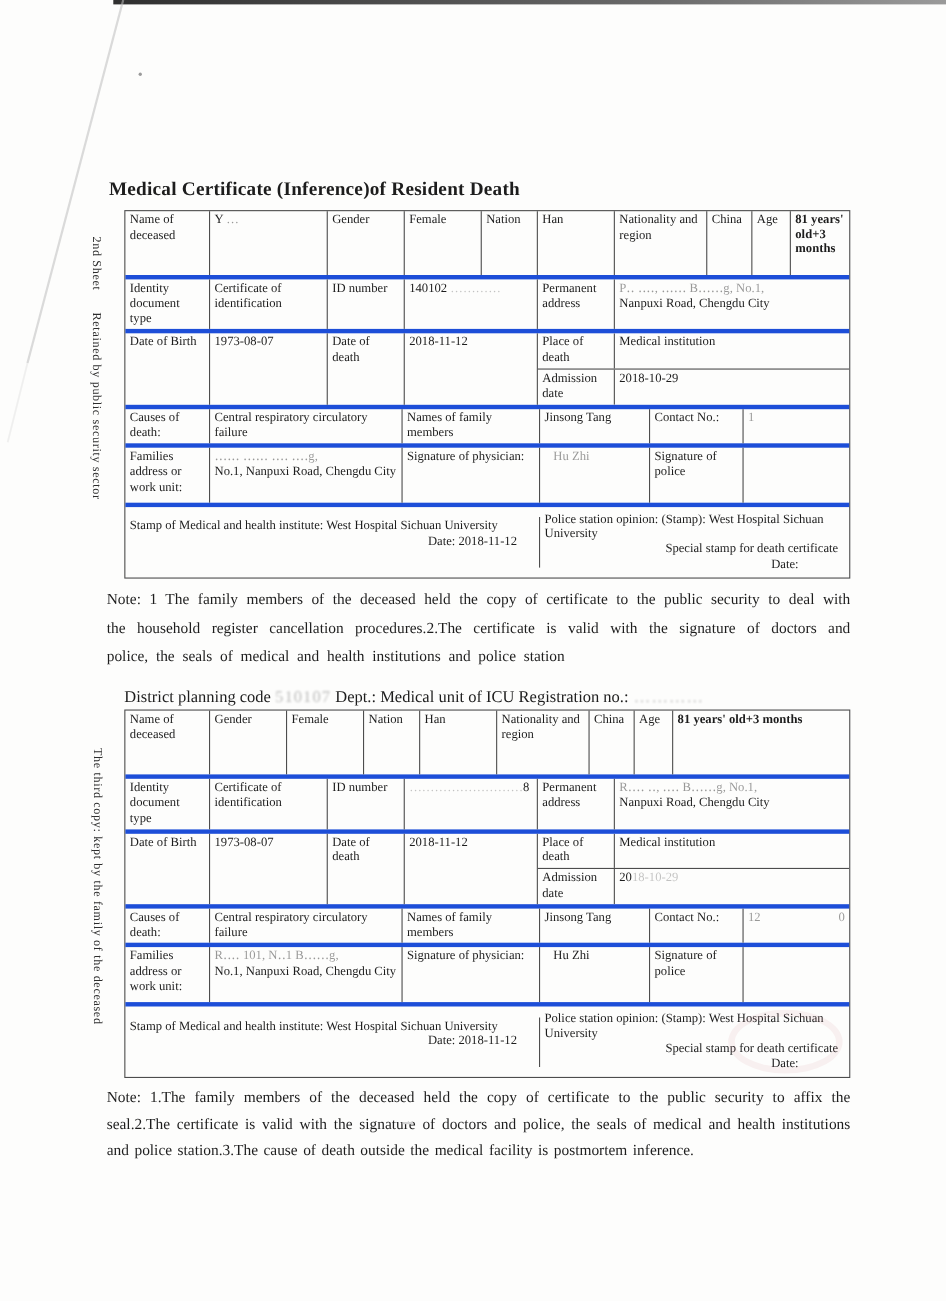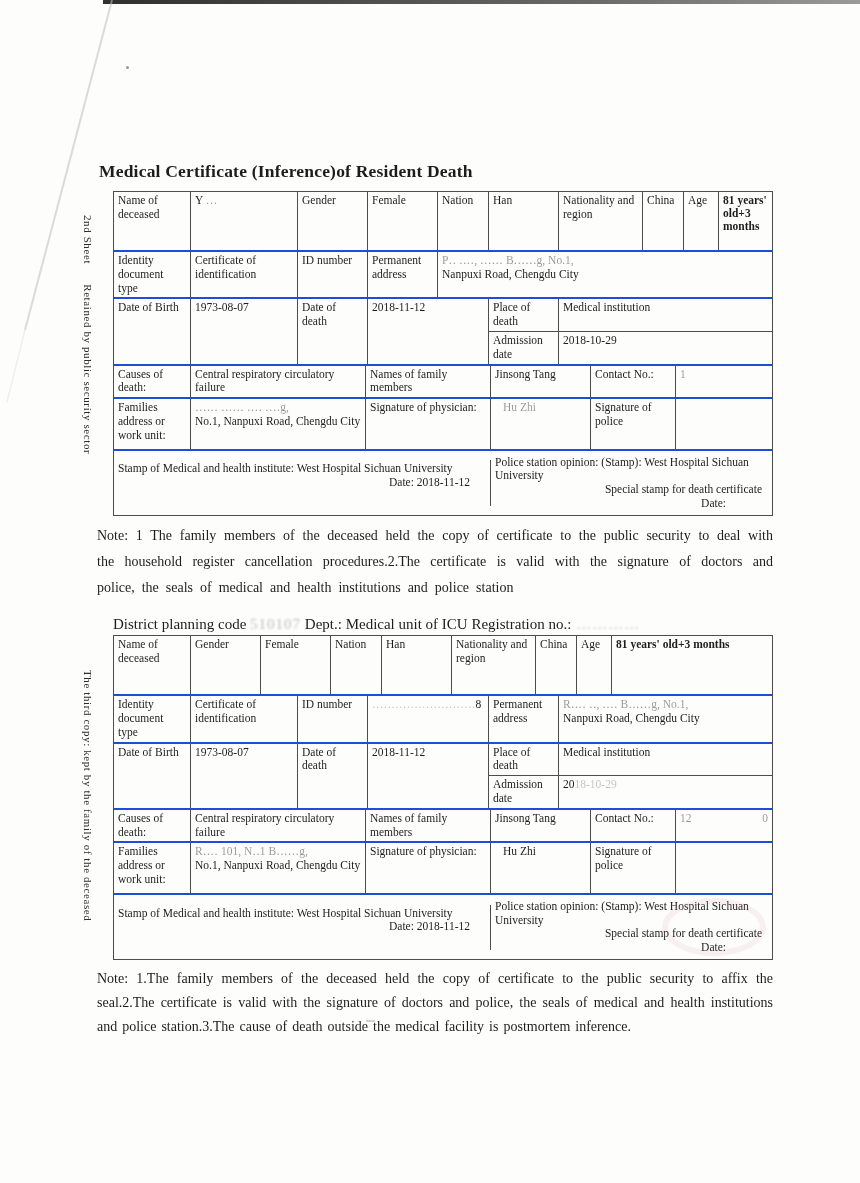--- a/index.html
+++ b/index.html
@@ -20,21 +20,21 @@
   .cert-block{position:relative;width:660px;}
   .cert-title{font-size:17.5px;font-weight:bold;text-align:left;margin:18px 0 9px -14px;letter-spacing:.2px;}
   .cert-header{font-size:15px;margin:0 0 2px 0;white-space:nowrap;}
   .vlabel{position:absolute;left:-31px;top:54px;writing-mode:vertical-rl;
     font-size:11px;white-space:pre;color:#2c2c2c;letter-spacing:.6px;}
   .cert-note{font-size:14px;line-height:26px;text-align:justify;margin:7px 0 0 -16px;width:676px;word-spacing:3.5px;}
   #cert2-slot .cert-note{line-height:24px;word-spacing:1.5px;}
   #cert1-slot{display:block;margin-bottom:15px;}
   
   .tbl{border:1px solid #4d4d4d;width:660px;font-size:11.5px;line-height:1.2;box-sizing:border-box;}
-  .row{display:flex;border-bottom:2px solid #1d4ed8;}
+  .row{display:flex;border-bottom:4px solid #1d4ed8;}
   .row.lastr{border-bottom:none;align-items:center;}
   .cell{border-right:1px solid #4d4d4d;padding:2px 4px;box-sizing:border-box;flex-shrink:0;overflow:hidden;}
   .cell.lastc{border-right:none;flex:1;}
   .w77{width:77px}.w107{width:107px}.w70{width:70px}.w51{width:51px}.w84{width:84px}
   .w41{width:41px}.w35{width:35px}.w55{width:55px}.w121{width:121px}.w215{width:215px}
   .w175{width:175px}.w125{width:125px}.w100{width:100px}.w85{width:85px}.w98{width:98px}
   .w377{width:377px}.w283{width:283px}.w285{width:285px}
   .r1{min-height:58px}.r2{min-height:42px}.r3{min-height:58px}
   .r4{min-height:28px}.r5{min-height:50px}.r6{min-height:64px}
   .nested{display:flex;flex-direction:column;padding:0;}
@@ -85,20 +85,21 @@
         <div class="cell w84"><span>Nationality and region</span></div>
         <div class="cell w41"><span>China</span></div>
         <div class="cell w35"><span>Age</span></div>
         <div class="cell w55 lastc age-cell"><span>81 years' old+3 months</span></div>
       </div>
 
       <div class="row r2">
         <div class="cell w77"><span>Identity document type</span></div>
         <div class="cell w107"><span>Certificate of identification</span></div>
         <div class="cell w70"><span>ID number</span></div>
+        <div class="cell w121"><span class="fade2"></span><span>140102</span><span class="fade2"> …………</span></div>
         <div class="cell w70"><span>Permanent address</span></div>
         <div class="cell w215 lastc">
           <div class="fade1">P‥ ‥‥, ‥‥‥ B‥‥‥g, No.1,</div>
           <div>Nanpuxi Road, Chengdu City</div>
         </div>
       </div>
 
       <div class="row r3">
         <div class="cell w77"><span>Date of Birth</span></div>
         <div class="cell w107"><span>1973-08-07</span></div>

